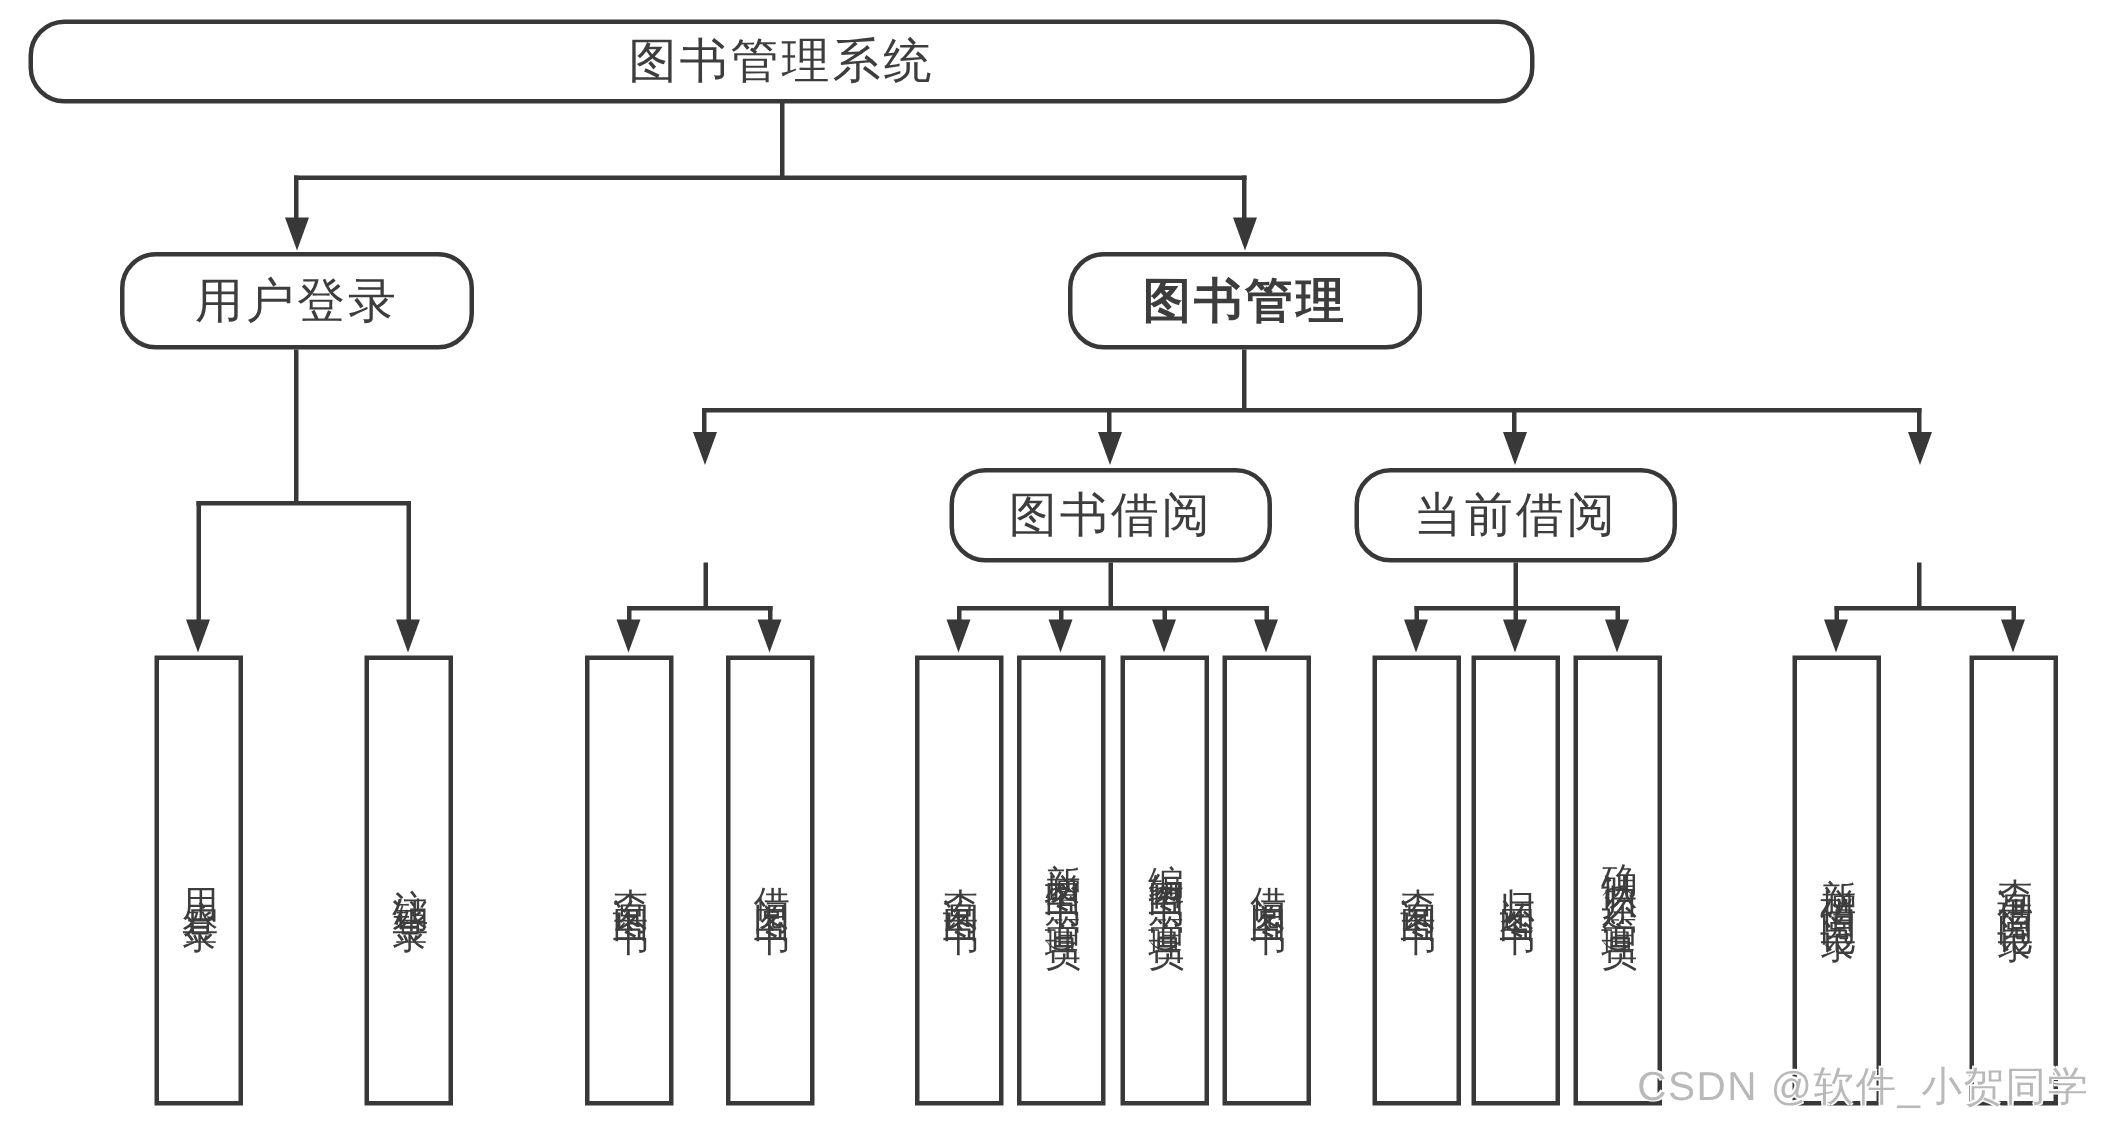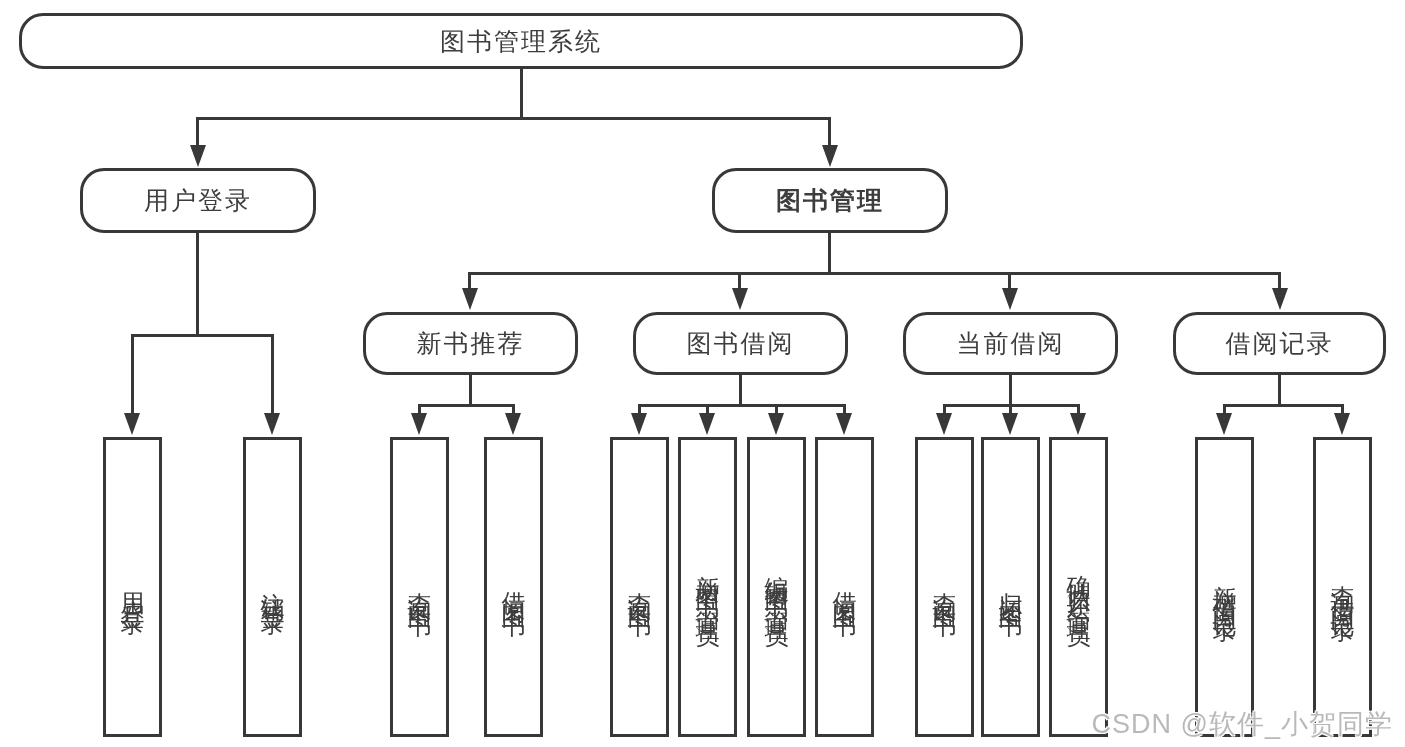--- a/index.html
+++ b/index.html
@@ -14,21 +14,21 @@
   }
   .box {
     position: absolute;
     border: 3px solid #383838;
     background: #ffffff;
     display: flex;
     align-items: center;
     justify-content: center;
     color: #3d3d3d;
   }
-  .hbox { font-size: 25px; letter-spacing: 2px; border-radius: 24px; }
+  .hbox { font-size: 32px; letter-spacing: 2px; border-radius: 24px; }
   .leaf {
     writing-mode: vertical-rl;
     text-orientation: mixed;
     font-size: 24px;
     letter-spacing: 7px;
     line-height: 1;
   }
   .vl, .hl { position: absolute; background: #383838; }
   .vl { width: 3px; }
   .hl { height: 3px; }
@@ -80,24 +80,22 @@
   <div class="hl" style="left:469px; top:272px; width:812px;"></div>
   <div class="vl" style="left:468px; top:272px; height:20px;"></div>
   <div class="vl" style="left:738px; top:272px; height:20px;"></div>
   <div class="vl" style="left:1008px; top:272px; height:20px;"></div>
   <div class="vl" style="left:1278px; top:272px; height:20px;"></div>
   <div class="ar" style="left:462px; top:288px;"></div>
   <div class="ar" style="left:732px; top:288px;"></div>
   <div class="ar" style="left:1002px; top:288px;"></div>
   <div class="ar" style="left:1272px; top:288px;"></div>
 
-  <div class="box hbox" style="left:363px; top:312px; width:215px; height:63px;">新书推荐</div>
   <div class="box hbox" style="left:633px; top:312px; width:215px; height:63px;">图书借阅</div>
   <div class="box hbox" style="left:903px; top:312px; width:215px; height:63px;">当前借阅</div>
-  <div class="box hbox" style="left:1173px; top:312px; width:213px; height:63px;">借阅记录</div>
 
   <div class="vl" style="left:469px; top:375px; height:31px;"></div>
   <div class="vl" style="left:739px; top:375px; height:31px;"></div>
   <div class="vl" style="left:1009px; top:375px; height:31px;"></div>
   <div class="vl" style="left:1278px; top:375px; height:31px;"></div>
 
   <div class="hl" style="left:418px; top:404px; width:97px;"></div>
   <div class="hl" style="left:638px; top:404px; width:208px;"></div>
   <div class="hl" style="left:943px; top:404px; width:137px;"></div>
   <div class="hl" style="left:1223px; top:404px; width:121px;"></div>

